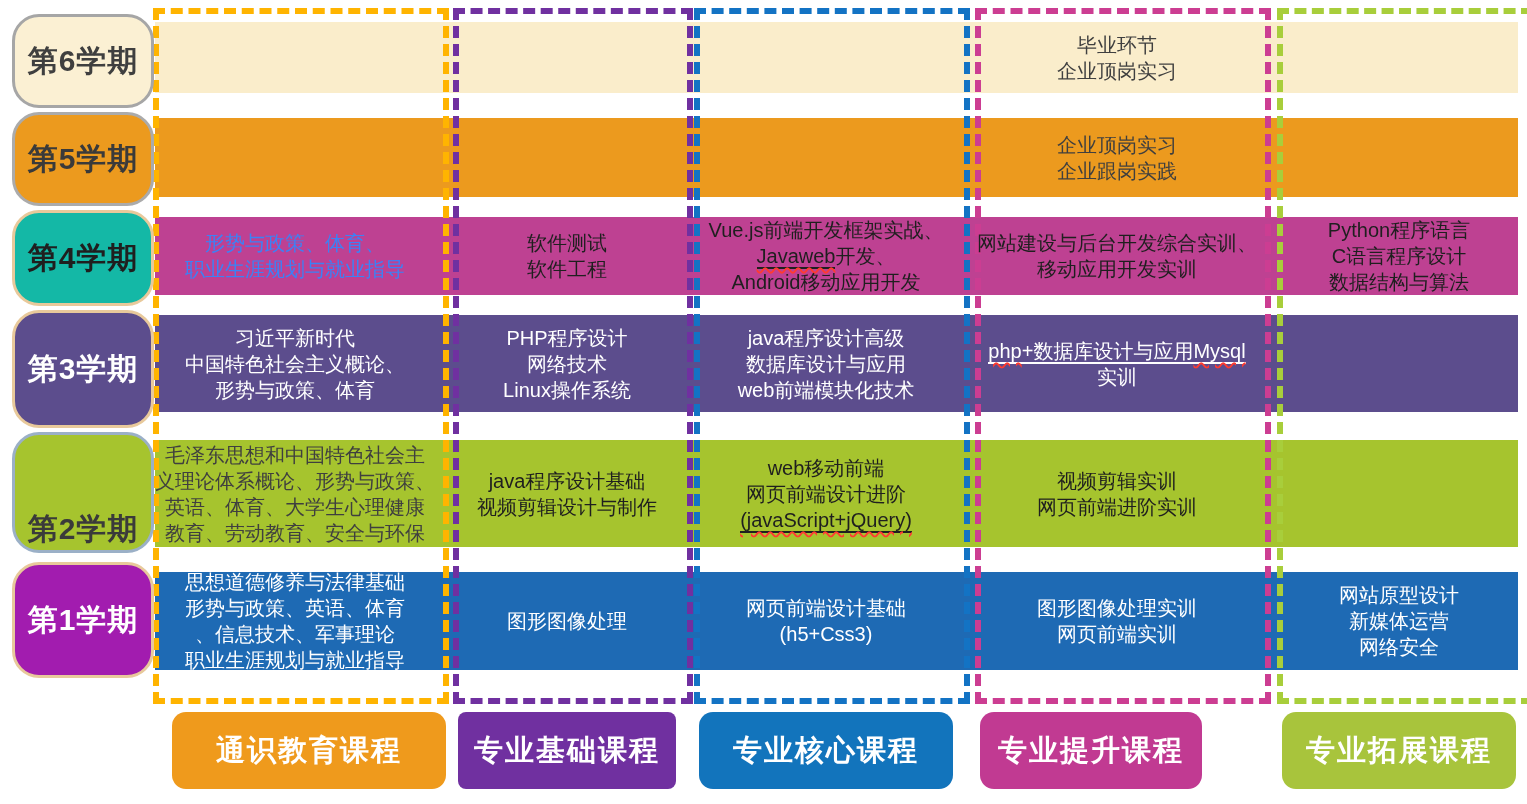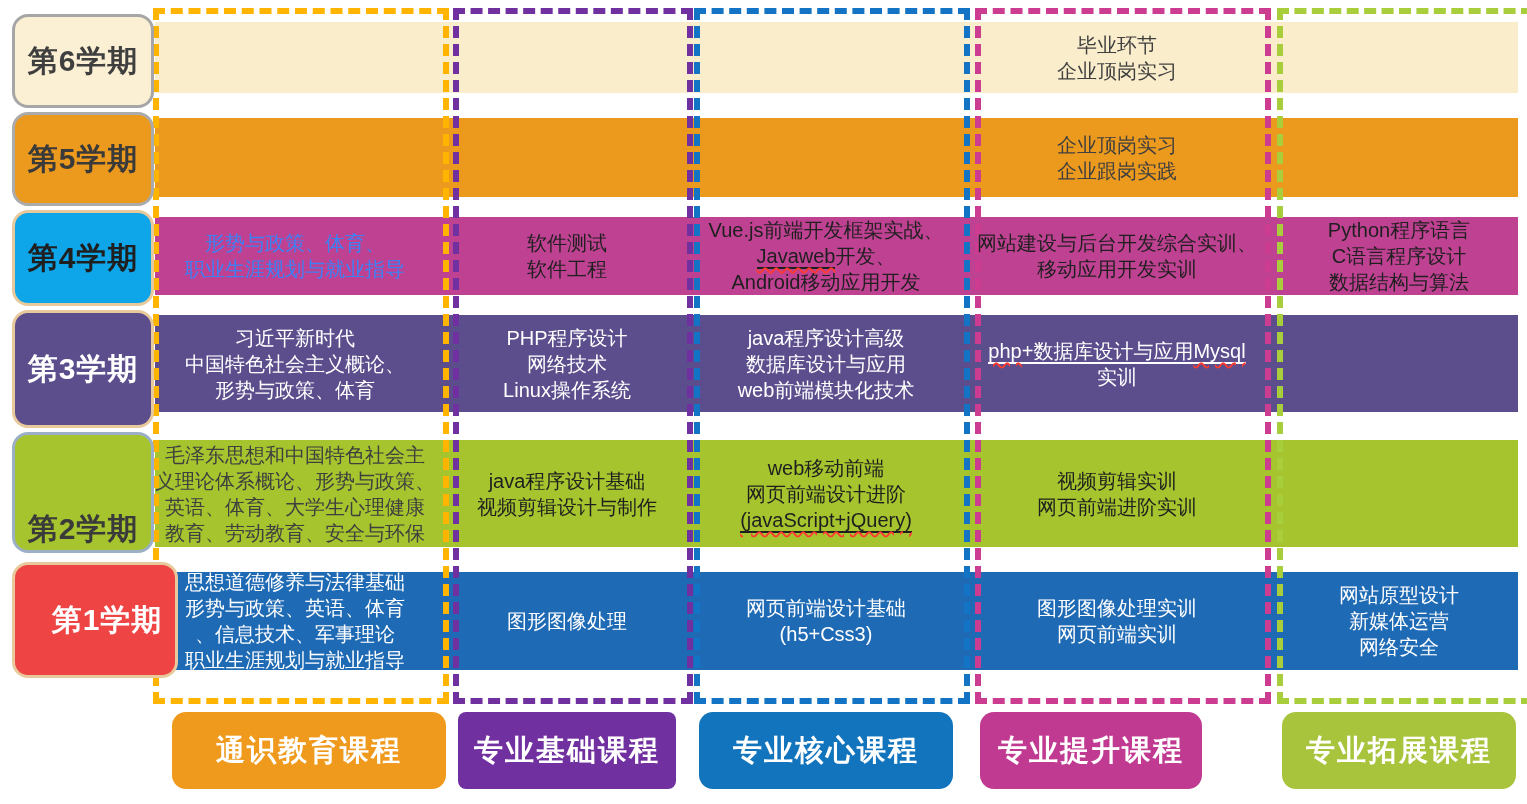--- a/index.html
+++ b/index.html
@@ -8,27 +8,27 @@
 
   
   .col-box{position:absolute;top:8px;height:684px;border-style:dashed;border-width:6px;background:transparent;}
   .col-box.c1{left:153px;width:284px;border-color:#FFB400;}
   .col-box.c2{left:453px;width:228px;border-color:#7030A0;}
   .col-box.c3{left:694px;width:264px;border-color:#1373C4;}
   .col-box.c4{left:975px;width:284px;border-color:#CC3D92;}
   .col-box.c5{left:1277px;width:244px;border-color:#A8CE3B;}
 
   
-  .sem{position:absolute;left:12px;width:136px;border-radius:16px;display:flex;align-items:center;justify-content:center;font-size:30px;font-weight:600;letter-spacing:1px;}
+  .sem{position:absolute;left:12px;width:136px;border-radius:27px;display:flex;align-items:center;justify-content:center;font-size:30px;font-weight:600;letter-spacing:1px;}
   .sem.l6{top:14px;height:88px;background:#FBF0D3;border:3px solid #a6a6a6;color:#3f3f3f;}
   .sem.l5{top:112px;height:88px;background:#EC9A1E;border:3px solid #ababab;color:#3a3a3a;}
-  .sem.l4{top:210px;height:90px;background:#0ea5e9;border:3px solid #e8c99b;color:#1f1f1f;}
+  .sem.l4{top:210px;height:90px;background:#14b8a6;border:3px solid #e8c99b;color:#1f1f1f;}
   .sem.l3{top:310px;height:112px;background:#5C4D8D;border:3px solid #e8c99b;color:#ffffff;}
   .sem.l2{top:432px;height:115px;background:#A6C42E;border:3px solid #9bb0c7;color:#3a3a3a;align-items:flex-end;}
-  .sem.l1{top:562px;height:110px;background:#ef4444;border:3px solid #e8c99b;color:#ffffff;padding-left:24px;}
+  .sem.l1{top:562px;height:110px;background:#a21caf;border:3px solid #e8c99b;color:#ffffff;}
 
   
   .band{position:absolute;left:155px;width:1363px;}
   .band.b6{top:22px;height:71px;background:#FAEDCB;}
   .band.b5{top:118px;height:79px;background:#EC9A1E;}
   .band.b4{top:217px;height:78px;background:#BE4192;}
   .band.b3{top:315px;height:97px;background:#5C4D8D;}
   .band.b2{top:440px;height:107px;background:#A6C42E;}
   .band.b1{top:572px;height:98px;background:#1E6AB4;}
 

